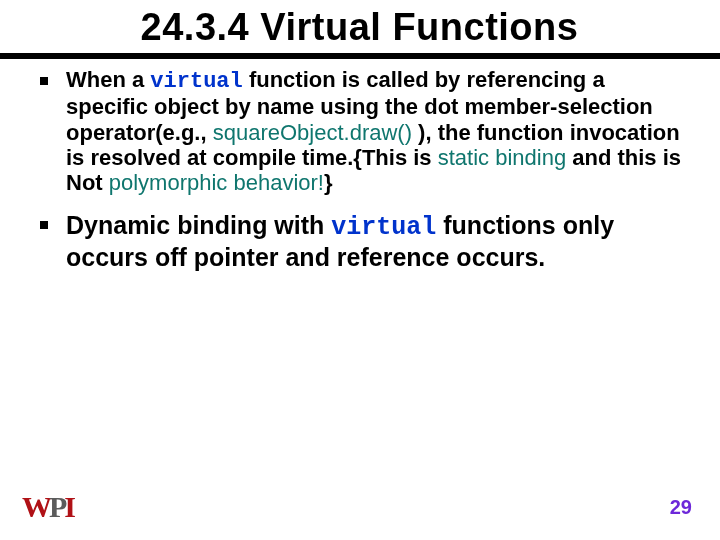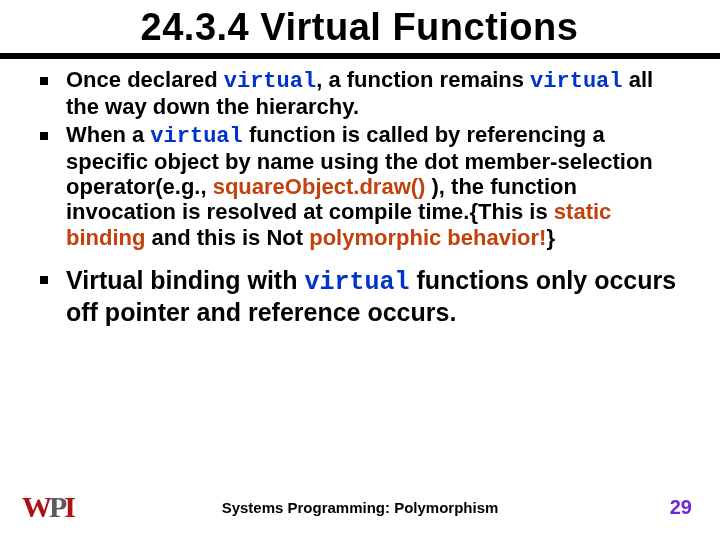--- a/index.html
+++ b/index.html
@@ -50,22 +50,22 @@
     width: 8px;
     height: 8px;
     background: #000;
   }
   .kw-virtual {
     font-family: "Courier New", monospace;
     font-weight: bold;
     color: #0033cc;
   }
   .kw-blue {
-    color: #c2410c;
-    font-weight: bold;
+    color: #0f766e;
+    font-weight: normal;
   }
   .footer {
     position: absolute;
     bottom: 16px;
     left: 0;
     width: 100%;
     display: flex;
     align-items: center;
     justify-content: space-between;
     padding: 0 28px 0 22px;
@@ -97,32 +97,28 @@
 </head>
 <body>
 
 <div class="title-bar">
   <h1>24.3.4 Virtual Functions</h1>
 </div>
 
 <div class="content">
   <ul>
     <li>
-      <span>Once declared </span><span class="kw-virtual">virtual</span><span>, a function remains </span><span class="kw-virtual">virtual</span><span> all the way down the hierarchy.</span>
-    </li>
-    <li>
       <span>When a </span><span class="kw-virtual">virtual</span><span> function is called by referencing a specific object by name using the dot member-selection operator(e.g., </span><span class="kw-blue">squareObject.draw()</span><span> ), the function invocation is resolved at compile time.{This is </span><span class="kw-blue">static binding</span><span> and this is Not </span><span class="kw-blue">polymorphic behavior!</span><span>}</span>
     </li>
     <li class="group2">
-      <span>Virtual binding with </span><span class="kw-virtual">virtual</span><span> functions only occurs off pointer and reference occurs.</span>
+      <span>Dynamic binding with </span><span class="kw-virtual">virtual</span><span> functions only occurs off pointer and reference occurs.</span>
     </li>
   </ul>
 </div>
 
 <div class="footer">
   <div class="logo">
     <span class="w">W</span>
     <span class="p">P</span>
     <span class="i">I</span>
   </div>
-  <div class="footer-center">Systems Programming:  Polymorphism</div>
   <div class="pagenum">29</div>
 </div>
 
 </body></html>

